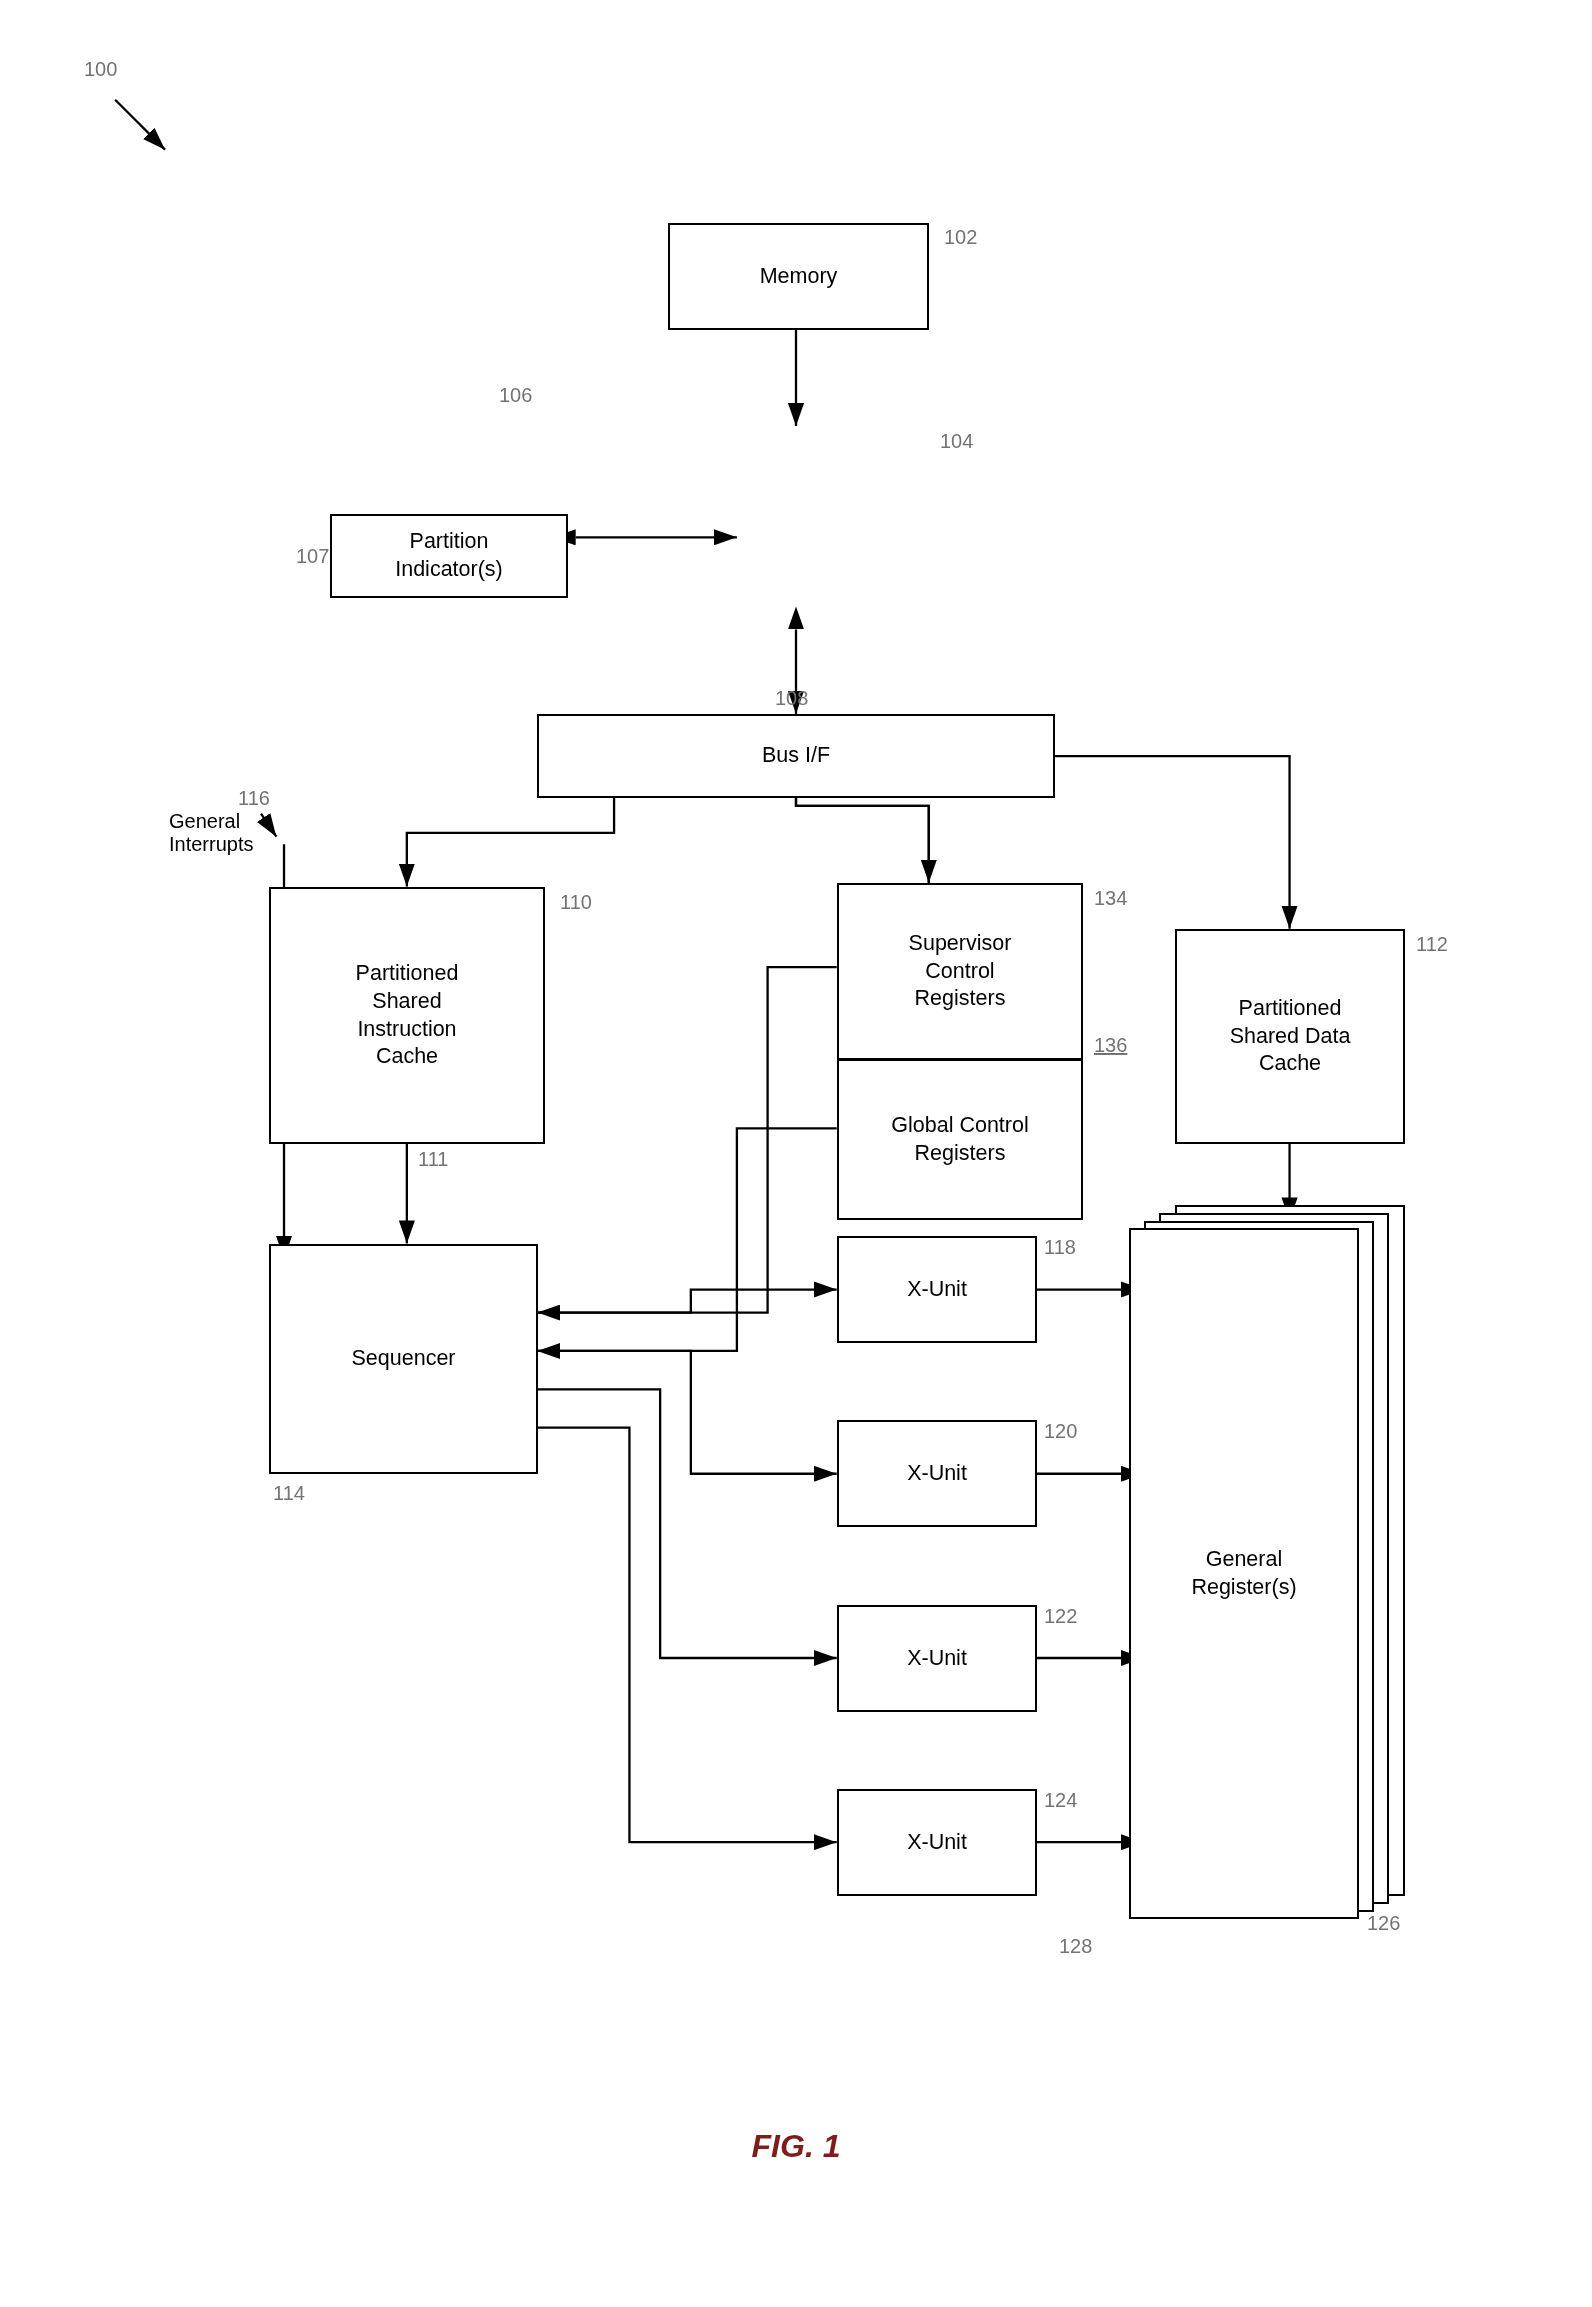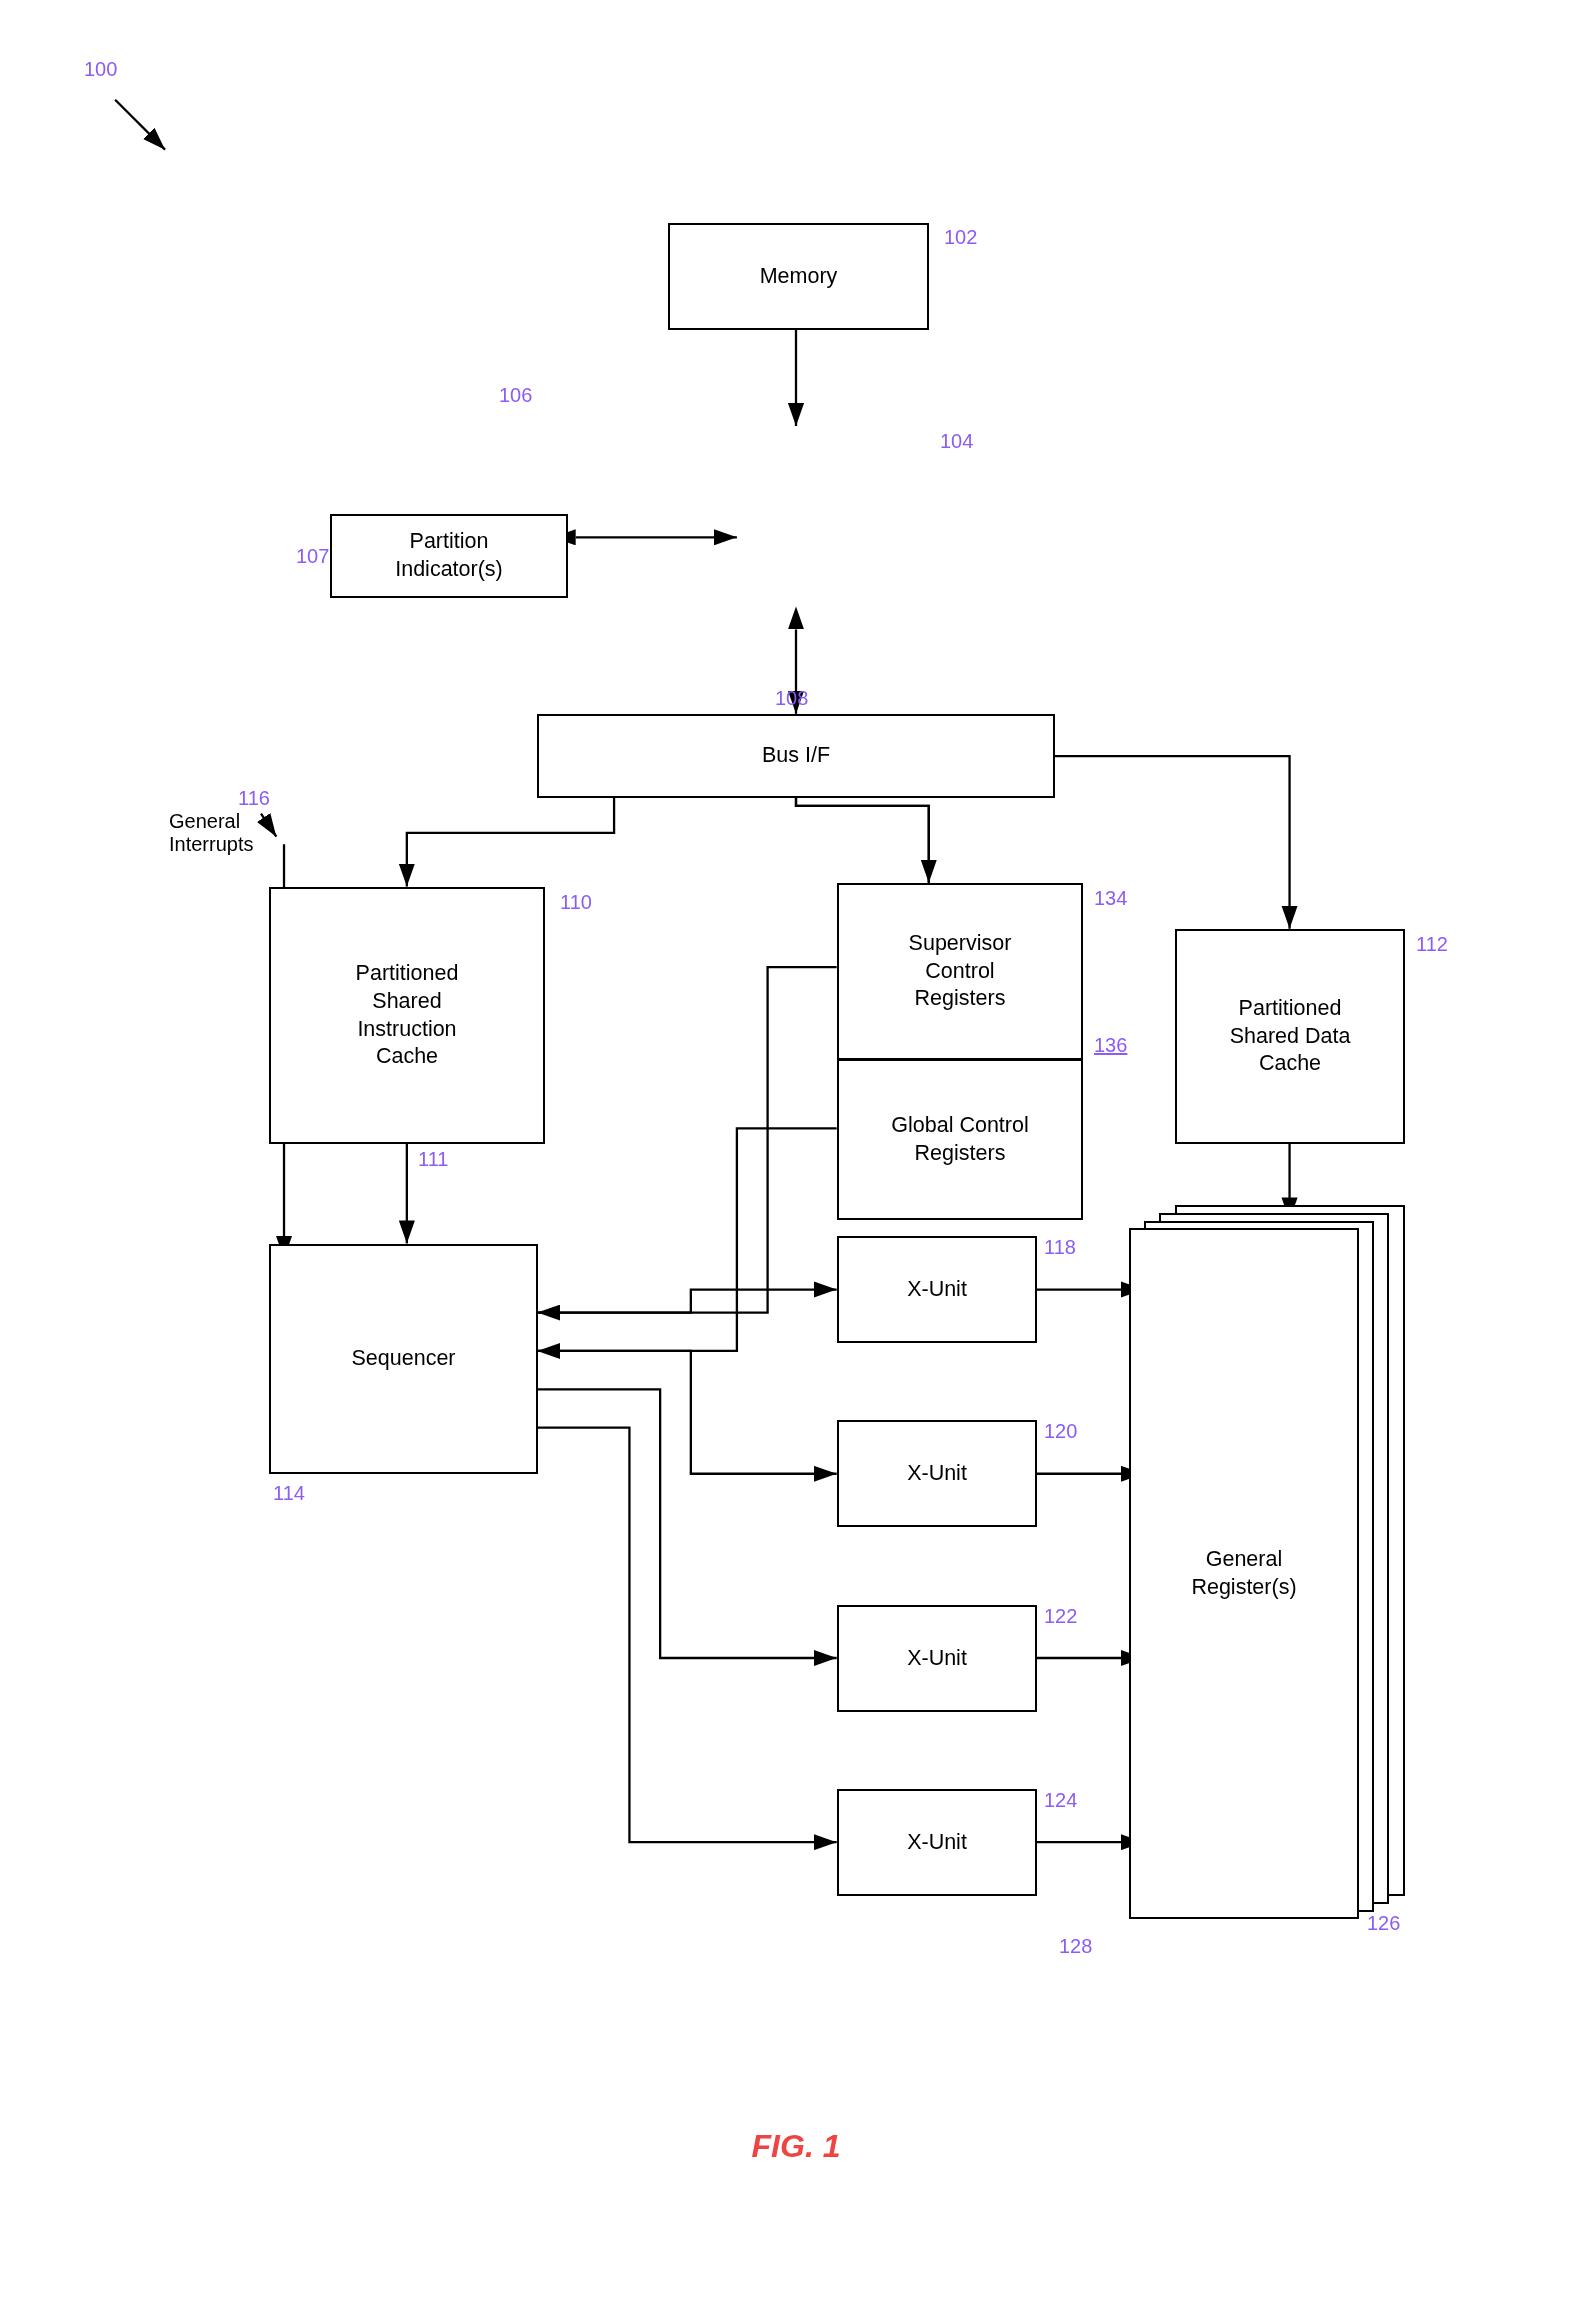--- a/index.html
+++ b/index.html
@@ -33,39 +33,39 @@
       font-size: 20px;
       font-weight: normal;
       color: #000;
       text-align: left;
     }
     .fig-caption {
       position: absolute;
       font-size: 32px;
       font-weight: bold;
       font-style: italic;
-      color: #ef4444;
+      color: #7f1d1d;
       text-align: center;
       width: 100%;
       bottom: 61px;
     }
     
     .arrows-svg {
       position: absolute;
       top: 0;
       left: 0;
       width: 1592px;
       height: 2226px;
       pointer-events: none;
     }
     
     .ref {
       position: absolute;
       font-size: 20px;
-      color: #8b5cf6;
+      color: #737373;
     }
   </style>
 </head>
 <body>
 
 <div class="diagram-container">
 
   <svg class="arrows-svg" viewBox="0 0 2074 2900" width="1592" height="2226">
     <defs>
       <marker id="arrow" markerWidth="10" markerHeight="7" refX="10" refY="3.5" orient="auto">

